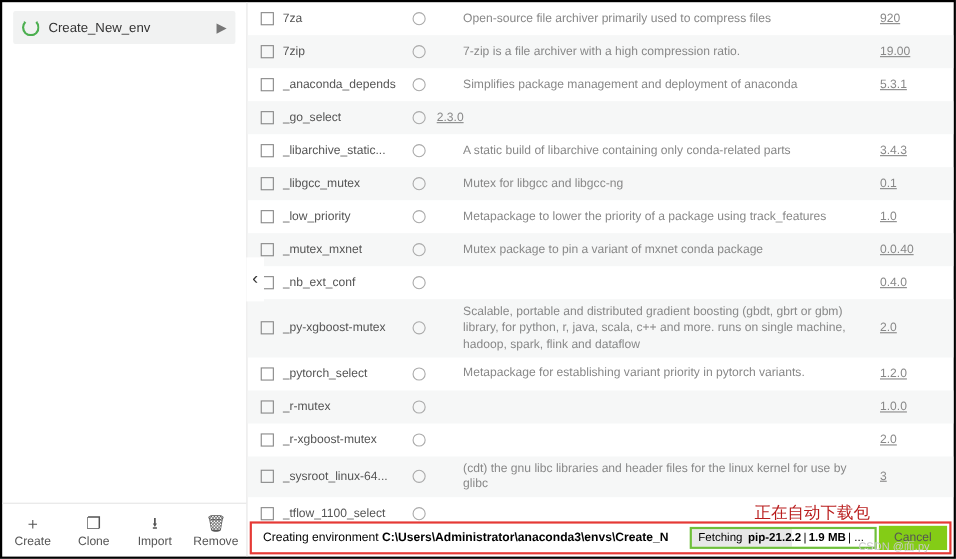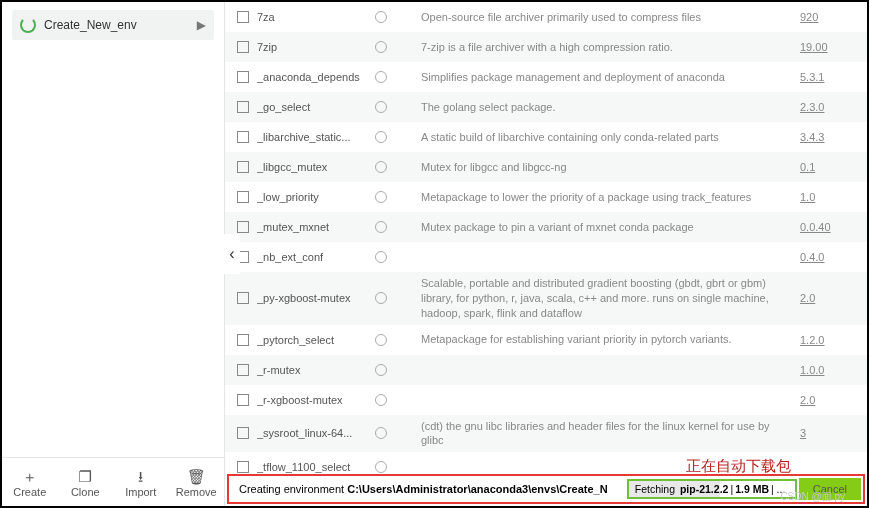--- a/index.html
+++ b/index.html
@@ -79,21 +79,20 @@
     <span class="chk"></span>
     <span class="name">_anaconda_depends</span>
     <span class="updatable"></span>
     <span class="desc">Simplifies package management and deployment of anaconda</span>
     <span class="ver">5.3.1</span>
         </div>
         <div class="pkg-row">
     <span class="chk"></span>
     <span class="name">_go_select</span>
     <span class="updatable"></span>
-    <span class="desc">The golang select package.</span>
     <span class="ver">2.3.0</span>
         </div>
         <div class="pkg-row">
     <span class="chk"></span>
     <span class="name">_libarchive_static...</span>
     <span class="updatable"></span>
     <span class="desc">A static build of libarchive containing only conda-related parts</span>
     <span class="ver">3.4.3</span>
         </div>
         <div class="pkg-row">

